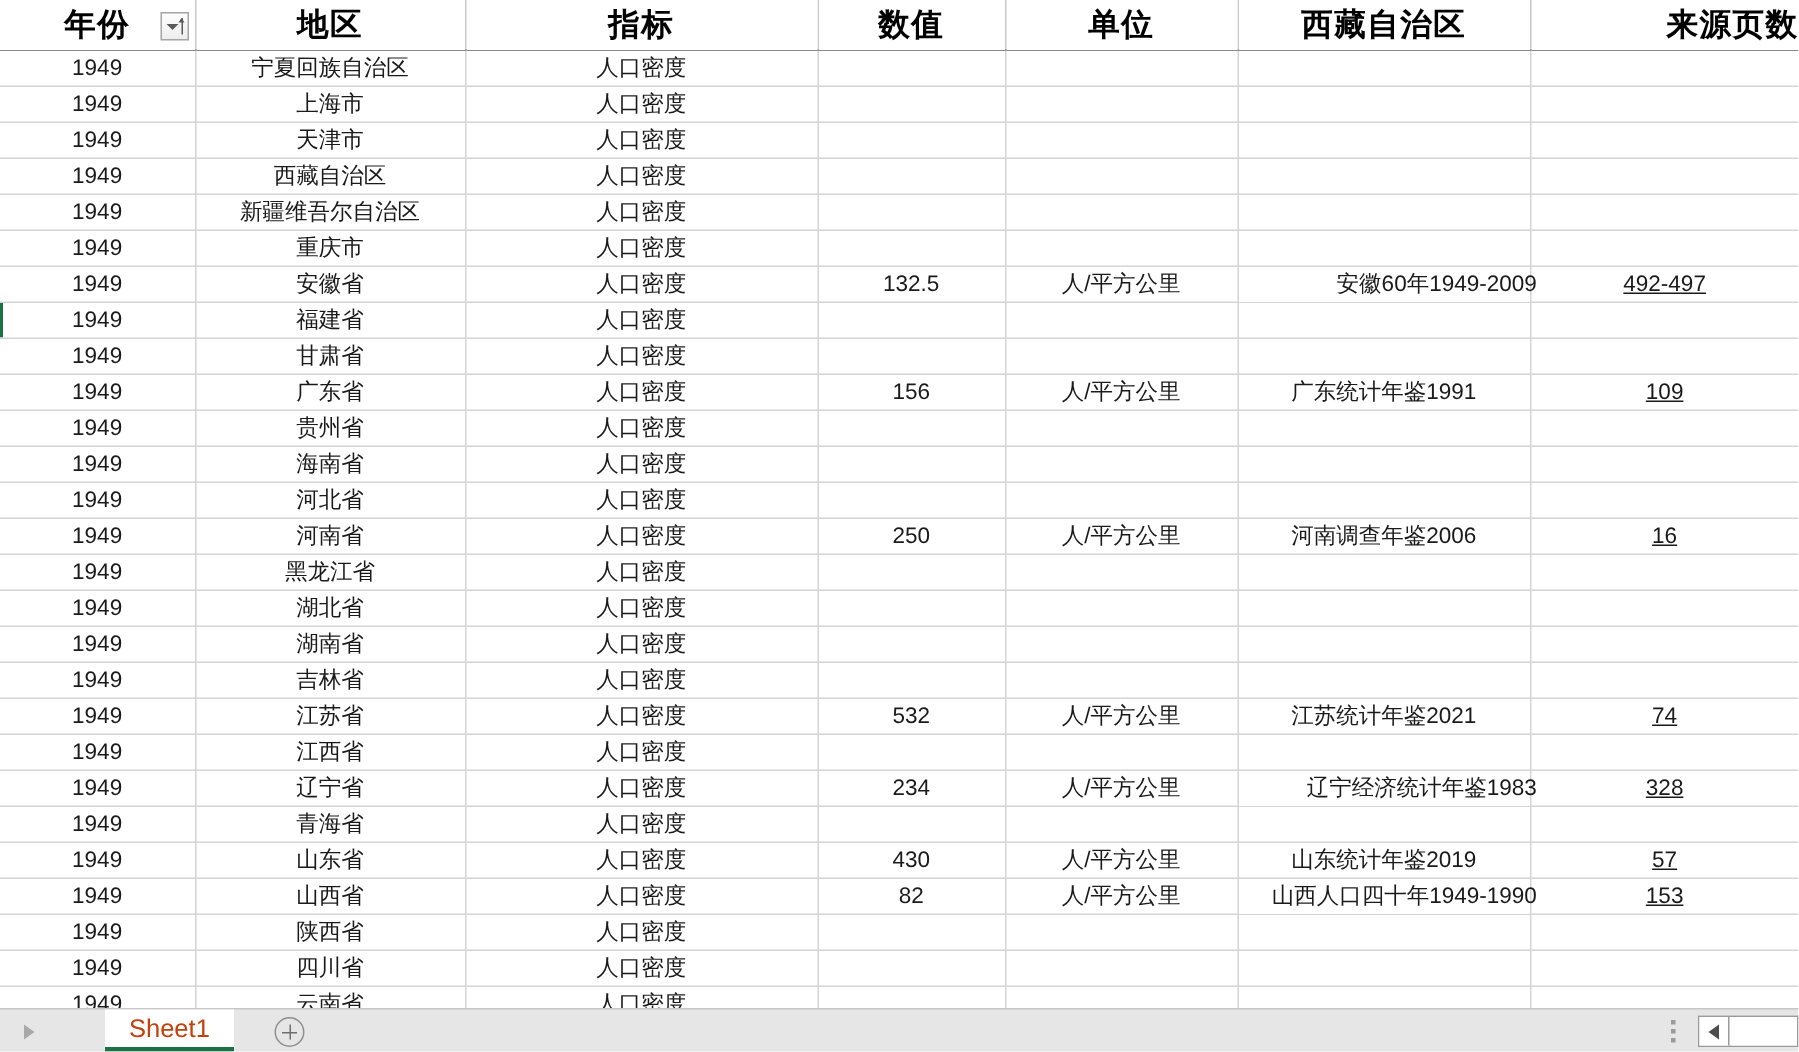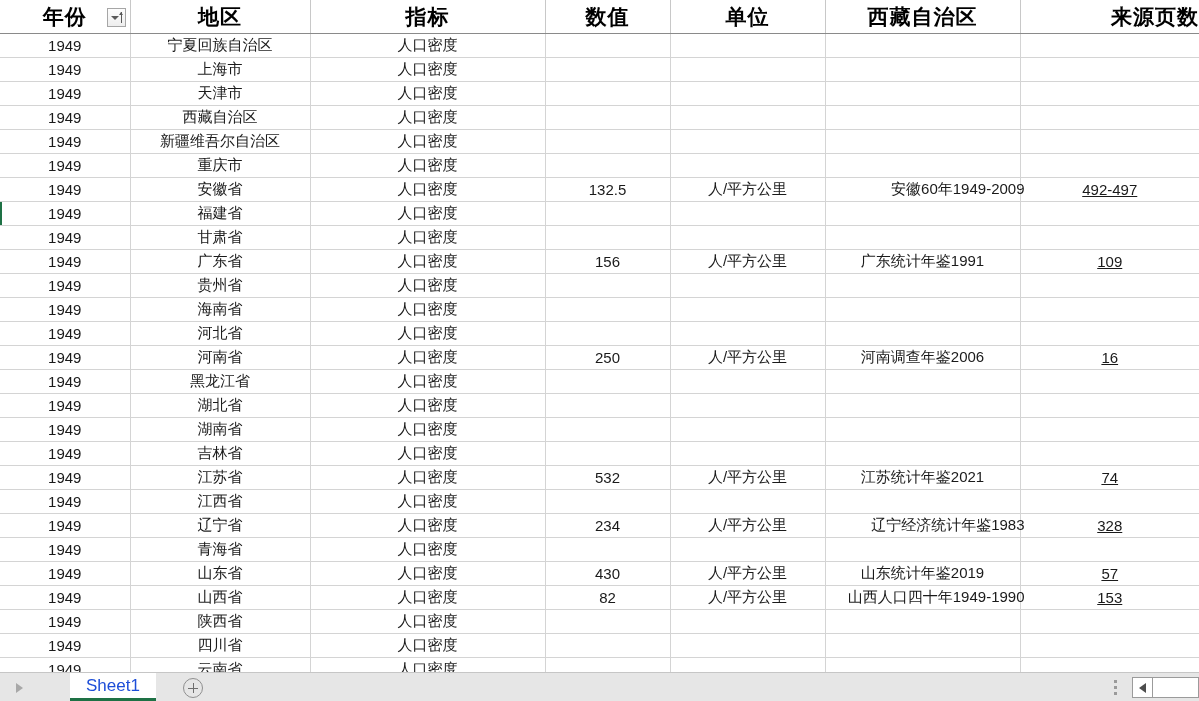--- a/index.html
+++ b/index.html
@@ -195,21 +195,21 @@
     position: absolute;
     left: 70px;
     top: 0px;
     height: 28px;
     padding: 0 16px;
     background: #ffffff;
     border-bottom: 3px solid #1e7145;
     box-sizing: border-box;
     line-height: 26px;
     font-size: 17px;
-    color: #1d4ed8;
+    color: #c2410c;
     cursor: pointer;
     white-space: nowrap;
   }
 
   #add-sheet {
     position: absolute;
     left: 183px;
     top: 5px;
     width: 20px;
     height: 20px;

